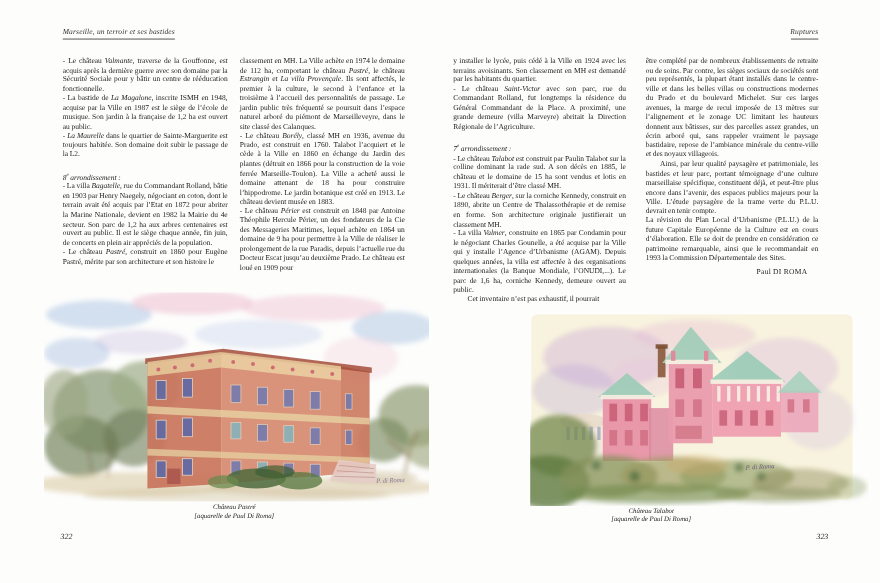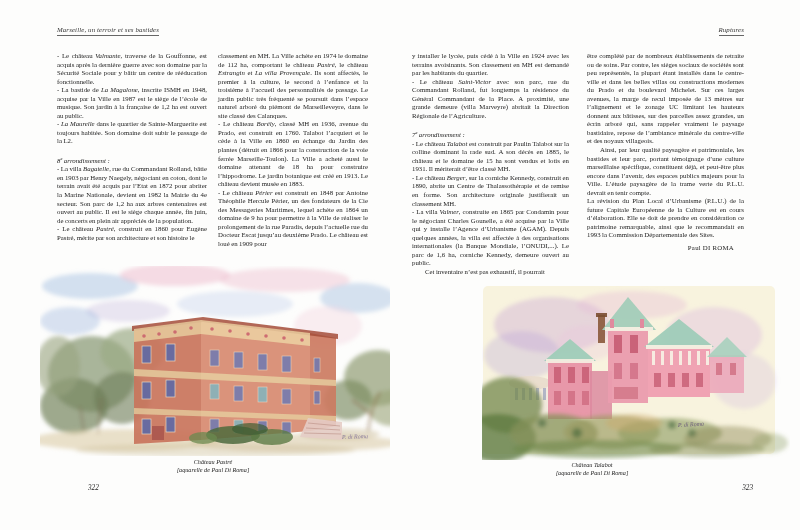--- a/index.html
+++ b/index.html
@@ -31,21 +31,21 @@
   .pt-left{left:40px;top:266px;width:350px;height:190px;}
   .pt-right{left:482px;top:283px;width:308px;height:177px;}
   .painting svg{width:100%;height:100%;display:block;}
   .caption{
     position:absolute;text-align:center;font-style:italic;
     font-size:6.2px;line-height:8px;color:#222;
   }
   .cap-left{left:63px;width:300px;top:458px;}
   .cap-right{left:497px;width:190px;top:461px;}
   .pagenum{position:absolute;top:484px;font-size:7.2px;font-style:italic;color:#222;}
-  .pn-left{left:55px;margin-left:33px;}
+  .pn-left{left:55px;}
   .pn-right{right:47px;text-align:right;}
 </style>
 </head>
 <body>
 
 <div>
 
   <section>
     <div class="running-head rh-left">Marseille, un terroir et ses bastides</div>
 

